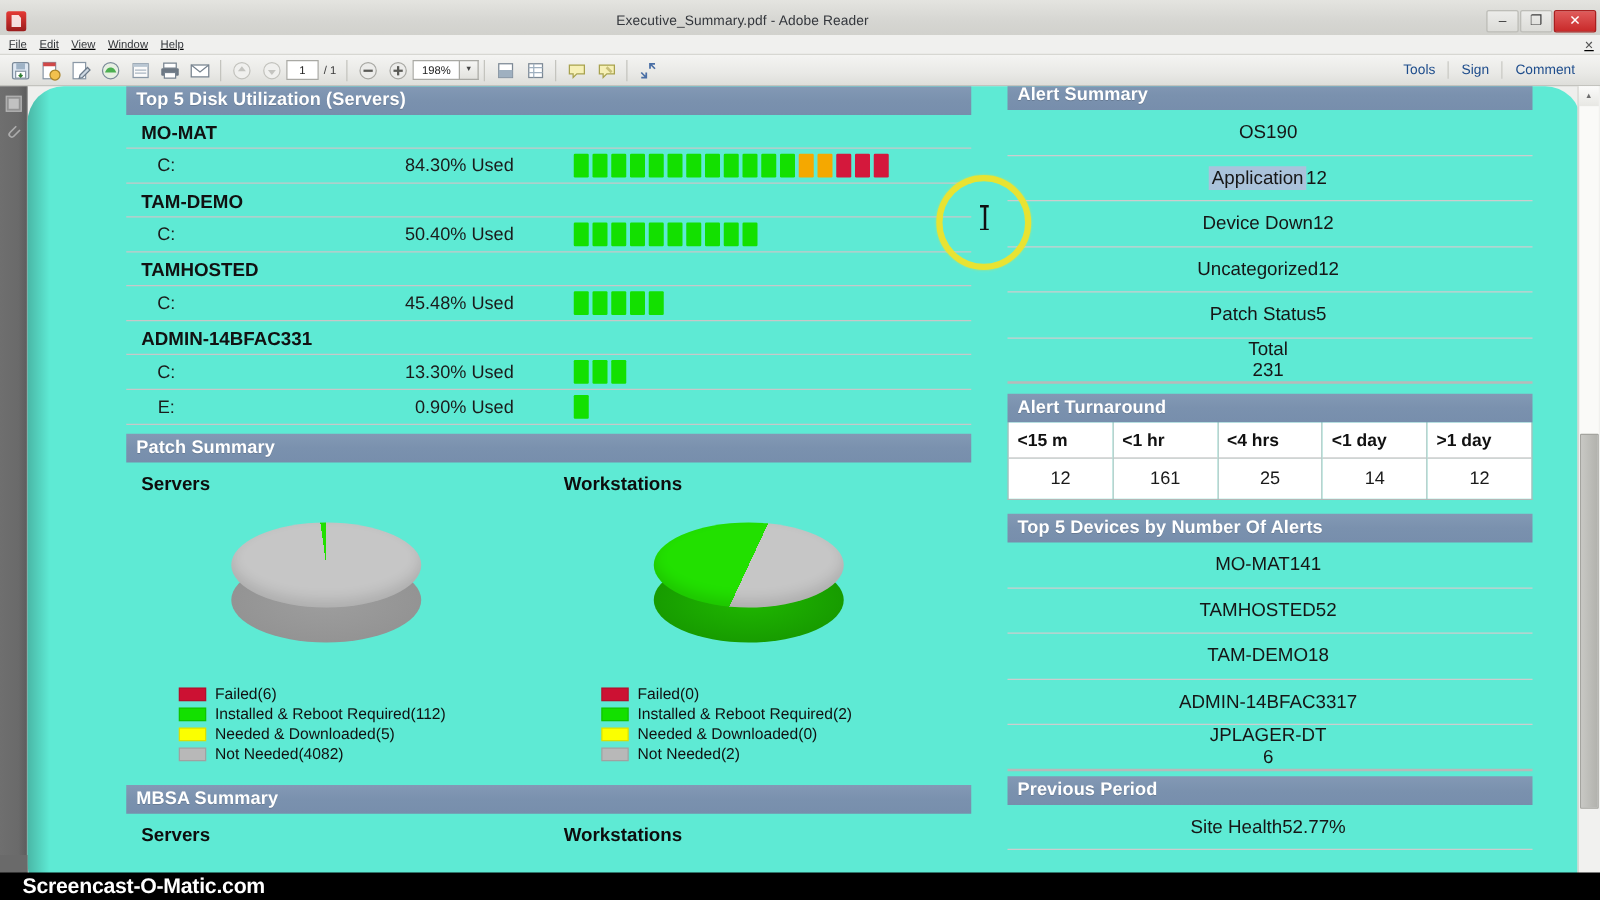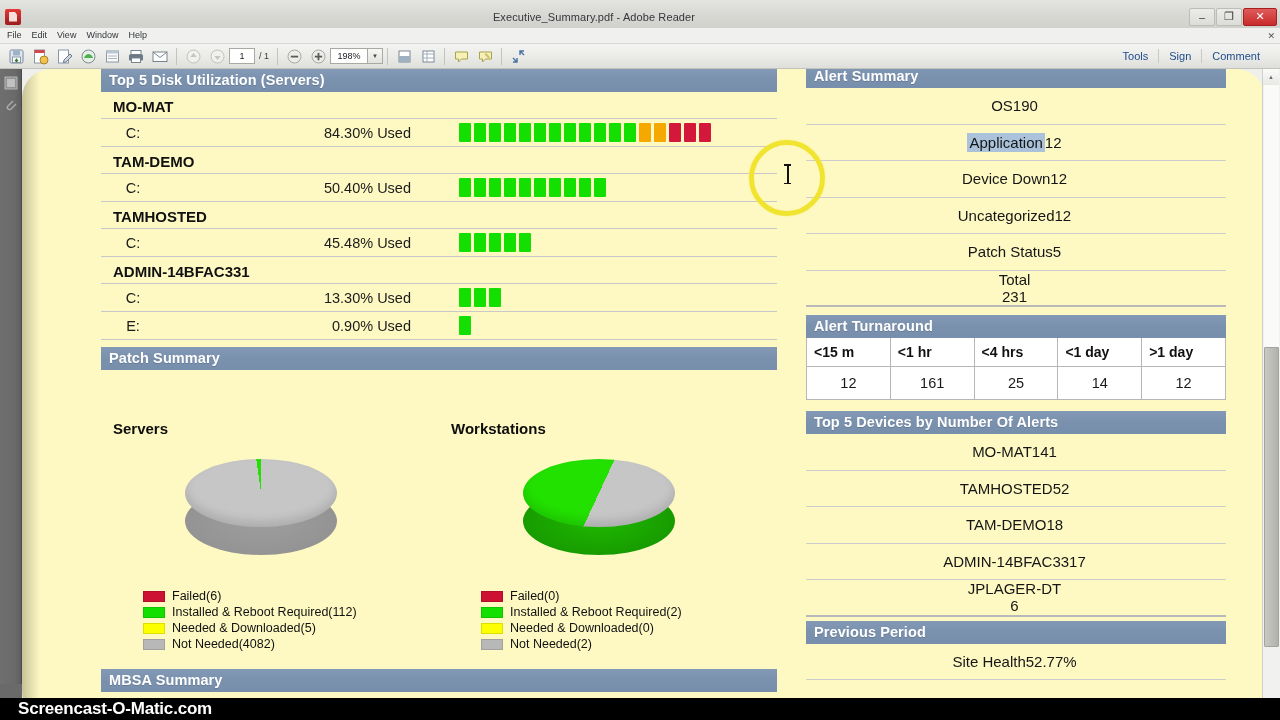--- a/index.html
+++ b/index.html
@@ -43,21 +43,21 @@
   .tb-btn.close {
     width: 34px; color: #fff; margin-right: 3px;
     background: linear-gradient(to bottom,#e05b5b,#c92a2a);
     border-color: #a81f1f;
   }
 
   
   .menubar {
     position: absolute; left: 0; top: 28px; width: 1280px; height: 16px;
     background: #f0f0ee; border-bottom: 1px solid #d7d7d2;
-    display: flex; align-items: center; padding-left: 2px;
+    display: flex; align-items: center; padding-left: 2px; text-decoration: underline;
   }
   .menubar .mi {
     font-size: 9px; color: #33363a; padding: 0 5px; line-height: 15px;
   }
   .menu-x { margin-left: auto; margin-right: 5px; font-size: 9px; color: #555; }
 
   
   .toolbar {
     position: absolute; left: 0; top: 44px; width: 1280px; height: 25px;
     background: linear-gradient(to bottom,#f4f4f2 0%,#e9e9e6 60%,#dedeDA 100%);
@@ -97,21 +97,21 @@
     border-right: 1px solid #4b4b4b;
   }
   .navrail .nicon {
     width: 16px; height: 16px; margin: 6px auto 0; display: block;
     opacity: .8;
   }
 
   
   .docarea {
     position: absolute; left: 22px; top: 69px; width: 1243px; height: 651px;
-    background: #fef9c3; overflow: hidden; border-radius: 29px;
+    background: #5eead4; overflow: hidden; border-radius: 29px;
   }
   .doc-shadow { position: absolute; left: 0; top: 0; width: 18px; height: 651px;
     background: linear-gradient(to right, rgba(0,0,0,.22), rgba(0,0,0,0)); }
 
   
   .vscroll {
     position: absolute; right: 0; top: 69px; width: 18px; height: 651px;
     background: #f1f1ef; border-left: 1px solid #cfcfca;
   }
   .vs-up, .vs-dn {
@@ -142,21 +142,21 @@
   .dev-name {
     font-weight: bold; font-size: 15px; color: #111; padding: 6px 0 3px 12px;
     border-bottom: 1px solid #c8c8c8;
   }
   .disk-row { display: flex; align-items: center; height: 28px; border-bottom: 1px solid #c8c8c8; }
   .disk-letter { width: 64px; text-align: center; font-size: 14.5px; color: #1b1b1b; }
   .disk-pct { width: 250px; text-align: right; font-size: 14.5px; color: #1b1b1b; padding-right: 4px; }
   .disk-bars { display: flex; gap: 3px; margin-left: 44px; }
   .bar { width: 12px; height: 19px; border-radius: 1px; }
 
-  .twocol { display: flex; margin-top: 41px; }
+  .twocol { display: flex; }
   .colhalf { width: 50%; position: relative; }
   .sub-title { font-weight: bold; font-size: 15px; color: #0d0d0d; padding: 9px 0 0 12px; }
 
   
   .pie-wrap { position: relative; width: 170px; height: 100px; margin: 22px auto 0; }
   .pie-side {
     position: absolute; left: 0; top: 22px; width: 152px; height: 68px; border-radius: 50%;
   }
   .pie-top {
     position: absolute; left: 0; top: 0; width: 152px; height: 68px; border-radius: 50%;

